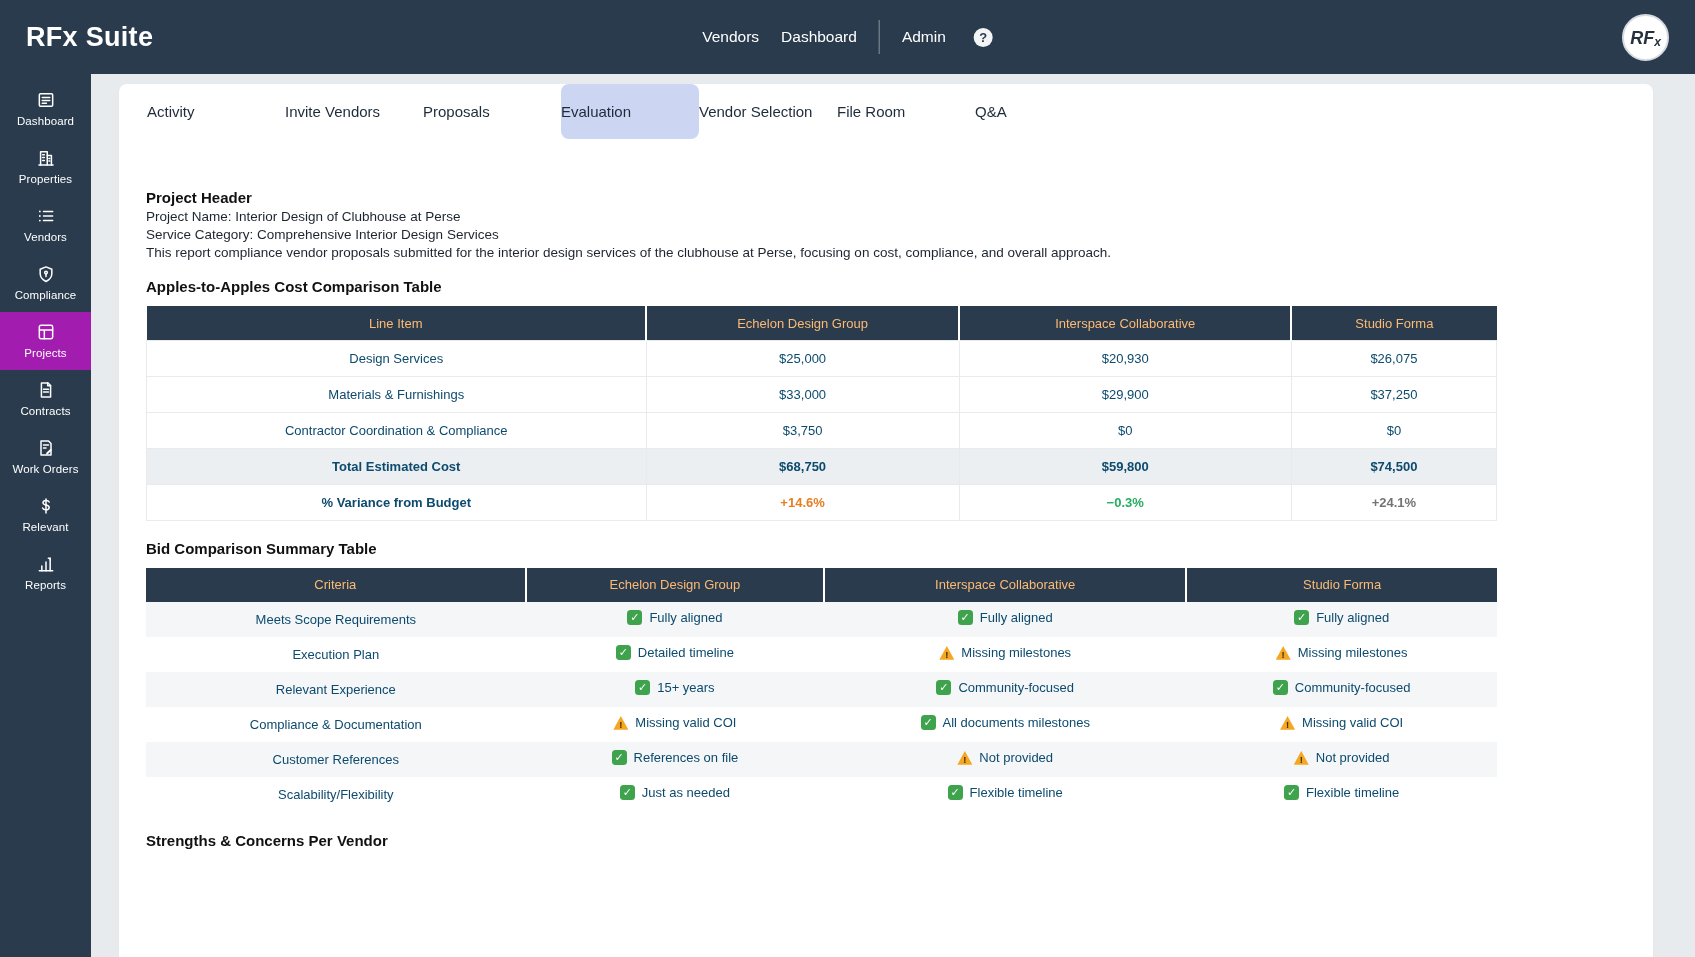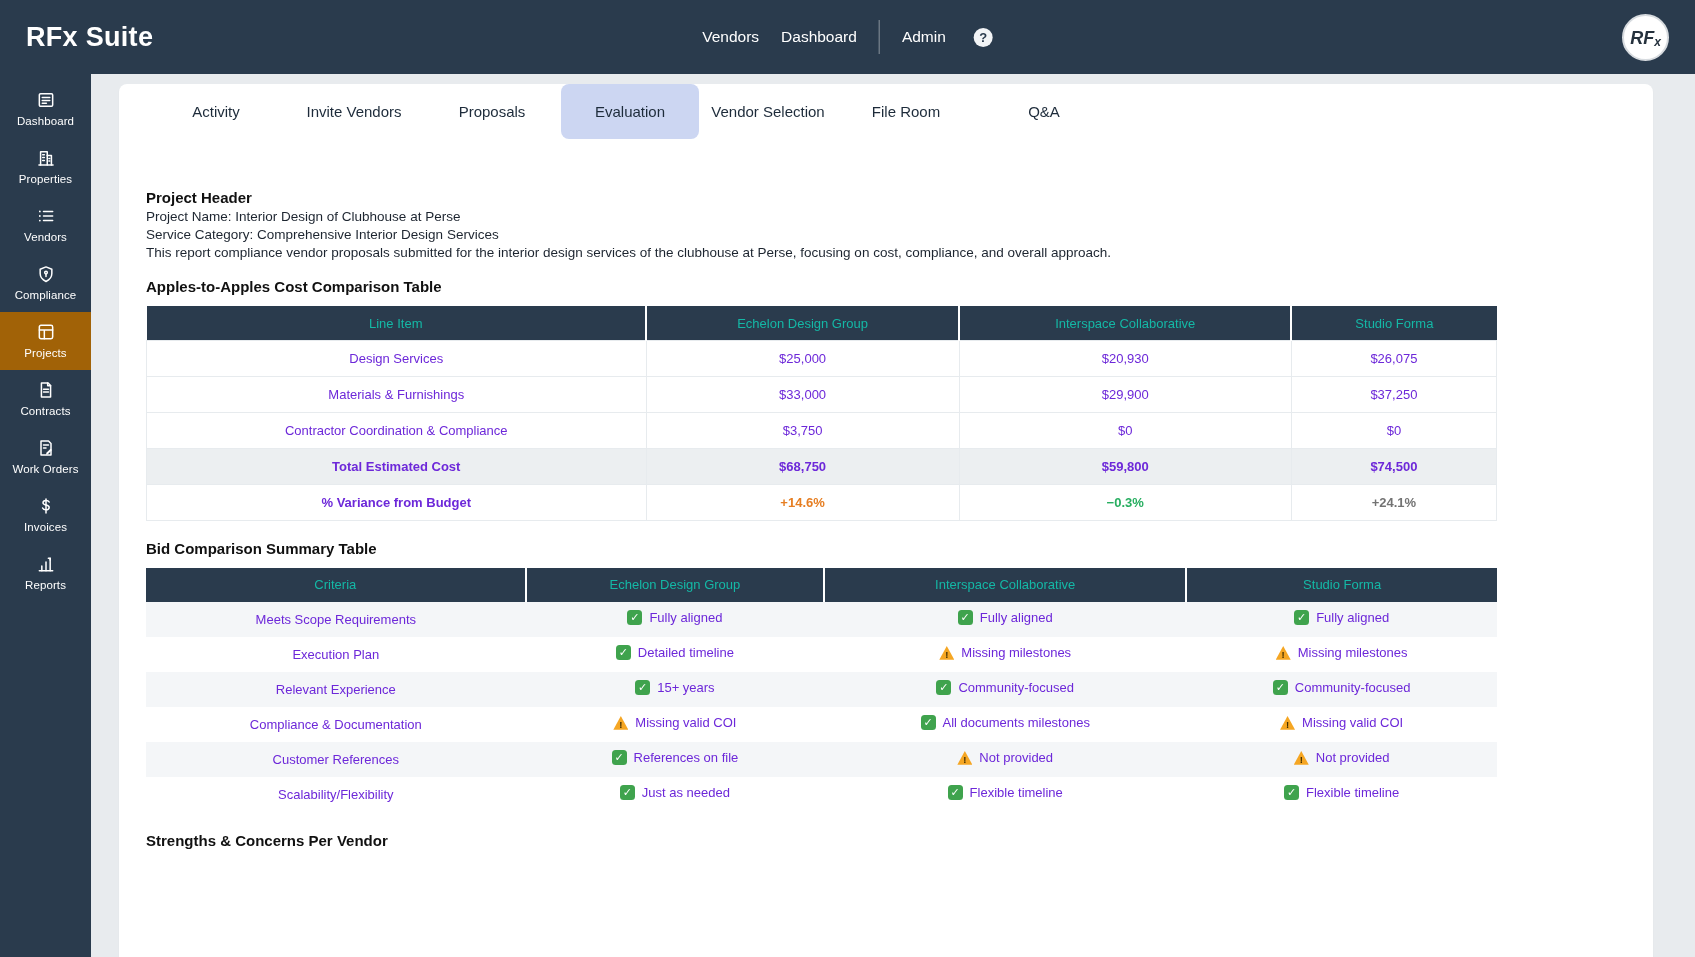--- a/index.html
+++ b/index.html
@@ -38,55 +38,55 @@
   
   .sidebar {
     position:fixed; top:74px; left:0; bottom:0; width:91px;
     background:#2a3b4d; color:#fff; z-index:15;
     display:flex; flex-direction:column; padding-top:6px;
   }
   .side-item {
     display:flex; flex-direction:column; align-items:center; gap:5px;
     padding:10px 2px 11px; cursor:pointer; text-align:center;
   }
-  .side-item.active { background:#a16207; }
+  .side-item.active { background:#a21caf; }
   .side-icon { width:20px; height:20px; display:block; }
   .side-icon svg { display:block; }
   .side-label { font-size:11.5px; letter-spacing:.1px; }
   
   .main { position:absolute; top:74px; left:91px; width:1604px; height:883px; }
   .card {
     margin:10px 42px 0 28px; background:#fff; border-radius:8px 8px 0 0;
     min-height:880px; box-shadow:0 1px 2px rgba(0,0,0,.04);
   }
   .tabs { display:flex; padding-left:28px; height:55px; }
   .tab {
-    min-width:138px; height:55px; line-height:55px; text-align:center;
+    min-width:138px; height:55px; line-height:55px; text-align:left;
     font-size:15px; color:#1d2b3a; cursor:pointer; white-space:nowrap;
   }
   .tab.active { background:#ccd6f2; border-radius:8px; font-weight:500; }
   .content { padding:50px 156px 40px 27px; }
   
   .ph-title { font-size:15px; font-weight:700; color:#111; }
   .ph-line { font-size:13.5px; line-height:1.02; margin-top:4px; color:#1d2530; }
   .btn-row { display:flex; justify-content:flex-end; margin-top:8px; }
   .btn-primary {
     background:#2a3b4d; color:#fff; font-size:13.5px; border:none; border-radius:4px;
     padding:6px 15px; cursor:pointer; font-family:inherit;
   }
   
   .section-title { font-size:15px; font-weight:700; color:#111; margin-top:19px; margin-bottom:11px; }
   
   table { width:100%; border-collapse:collapse; table-layout:fixed; }
   th {
-    background:#2a3b4d; color:#14b8a6; font-weight:400; font-size:13px;
+    background:#2a3b4d; color:#fdba74; font-weight:400; font-size:13px;
     height:34px; padding:0 6px; text-align:center;
   }
   th:not(:last-child) { border-right:2px solid #fff; }
-  td { font-size:13px; text-align:center; padding:0 8px; height:36px; color:#6d28d9; }
+  td { font-size:13px; text-align:center; padding:0 8px; height:36px; color:#0c4a6e; }
   .cost-table td { border:1px solid #e7ebee; }
   .cost-table .total-row td { background:#eceff1; font-weight:700; }
   .cost-table .variance-row td { font-weight:700; }
   .cost-table col.c1 { width:37%; } .cost-table col.c2 { width:23.2%; }
   .cost-table col.c3 { width:24.6%; } .cost-table col.c4 { width:15.2%; }
   .bid-table td { height:35px; border:none; }
   .bid-table tbody tr:nth-child(odd) td { background:#f4f6f8; }
   .bid-table col.c1 { width:28.1%; } .bid-table col.c2 { width:22.1%; }
   .bid-table col.c3 { width:26.8%; } .bid-table col.c4 { width:23%; }
   [data-color="orange"] { color:#e67e22; }
@@ -196,21 +196,21 @@
       </span>
     <span class="side-label">Work Orders</span>
   </div>
   <div class="side-item">
     <span class="side-icon">
         <svg width="20" height="20" viewBox="0 0 24 24" fill="none" stroke="currentColor" stroke-width="1.8" stroke-linecap="round" stroke-linejoin="round">
           <path d="M12 3.5v17"></path>
           <path d="M15.8 7.2c-.6-1.2-2-1.9-3.8-1.9-2.1 0-3.6 1.1-3.6 2.7 0 3.7 7.4 2 7.4 5.7 0 1.7-1.7 2.8-4 2.8-1.9 0-3.3-.8-3.9-2.1"></path>
         </svg>
       </span>
-    <span class="side-label">Invoices</span>
+    <span class="side-label">Relevant</span>
   </div>
   <div class="side-item">
     <span class="side-icon">
         <svg width="20" height="20" viewBox="0 0 24 24" fill="none" stroke="currentColor" stroke-width="1.8" stroke-linecap="round" stroke-linejoin="round">
           <path d="M4 20h16"></path>
           <path d="M7 20v-5.5M12 20V9.5M17 20V5"></path>
           <path d="M14.8 5H17v2.2"></path>
         </svg>
       </span>
     <span class="side-label">Reports</span>

